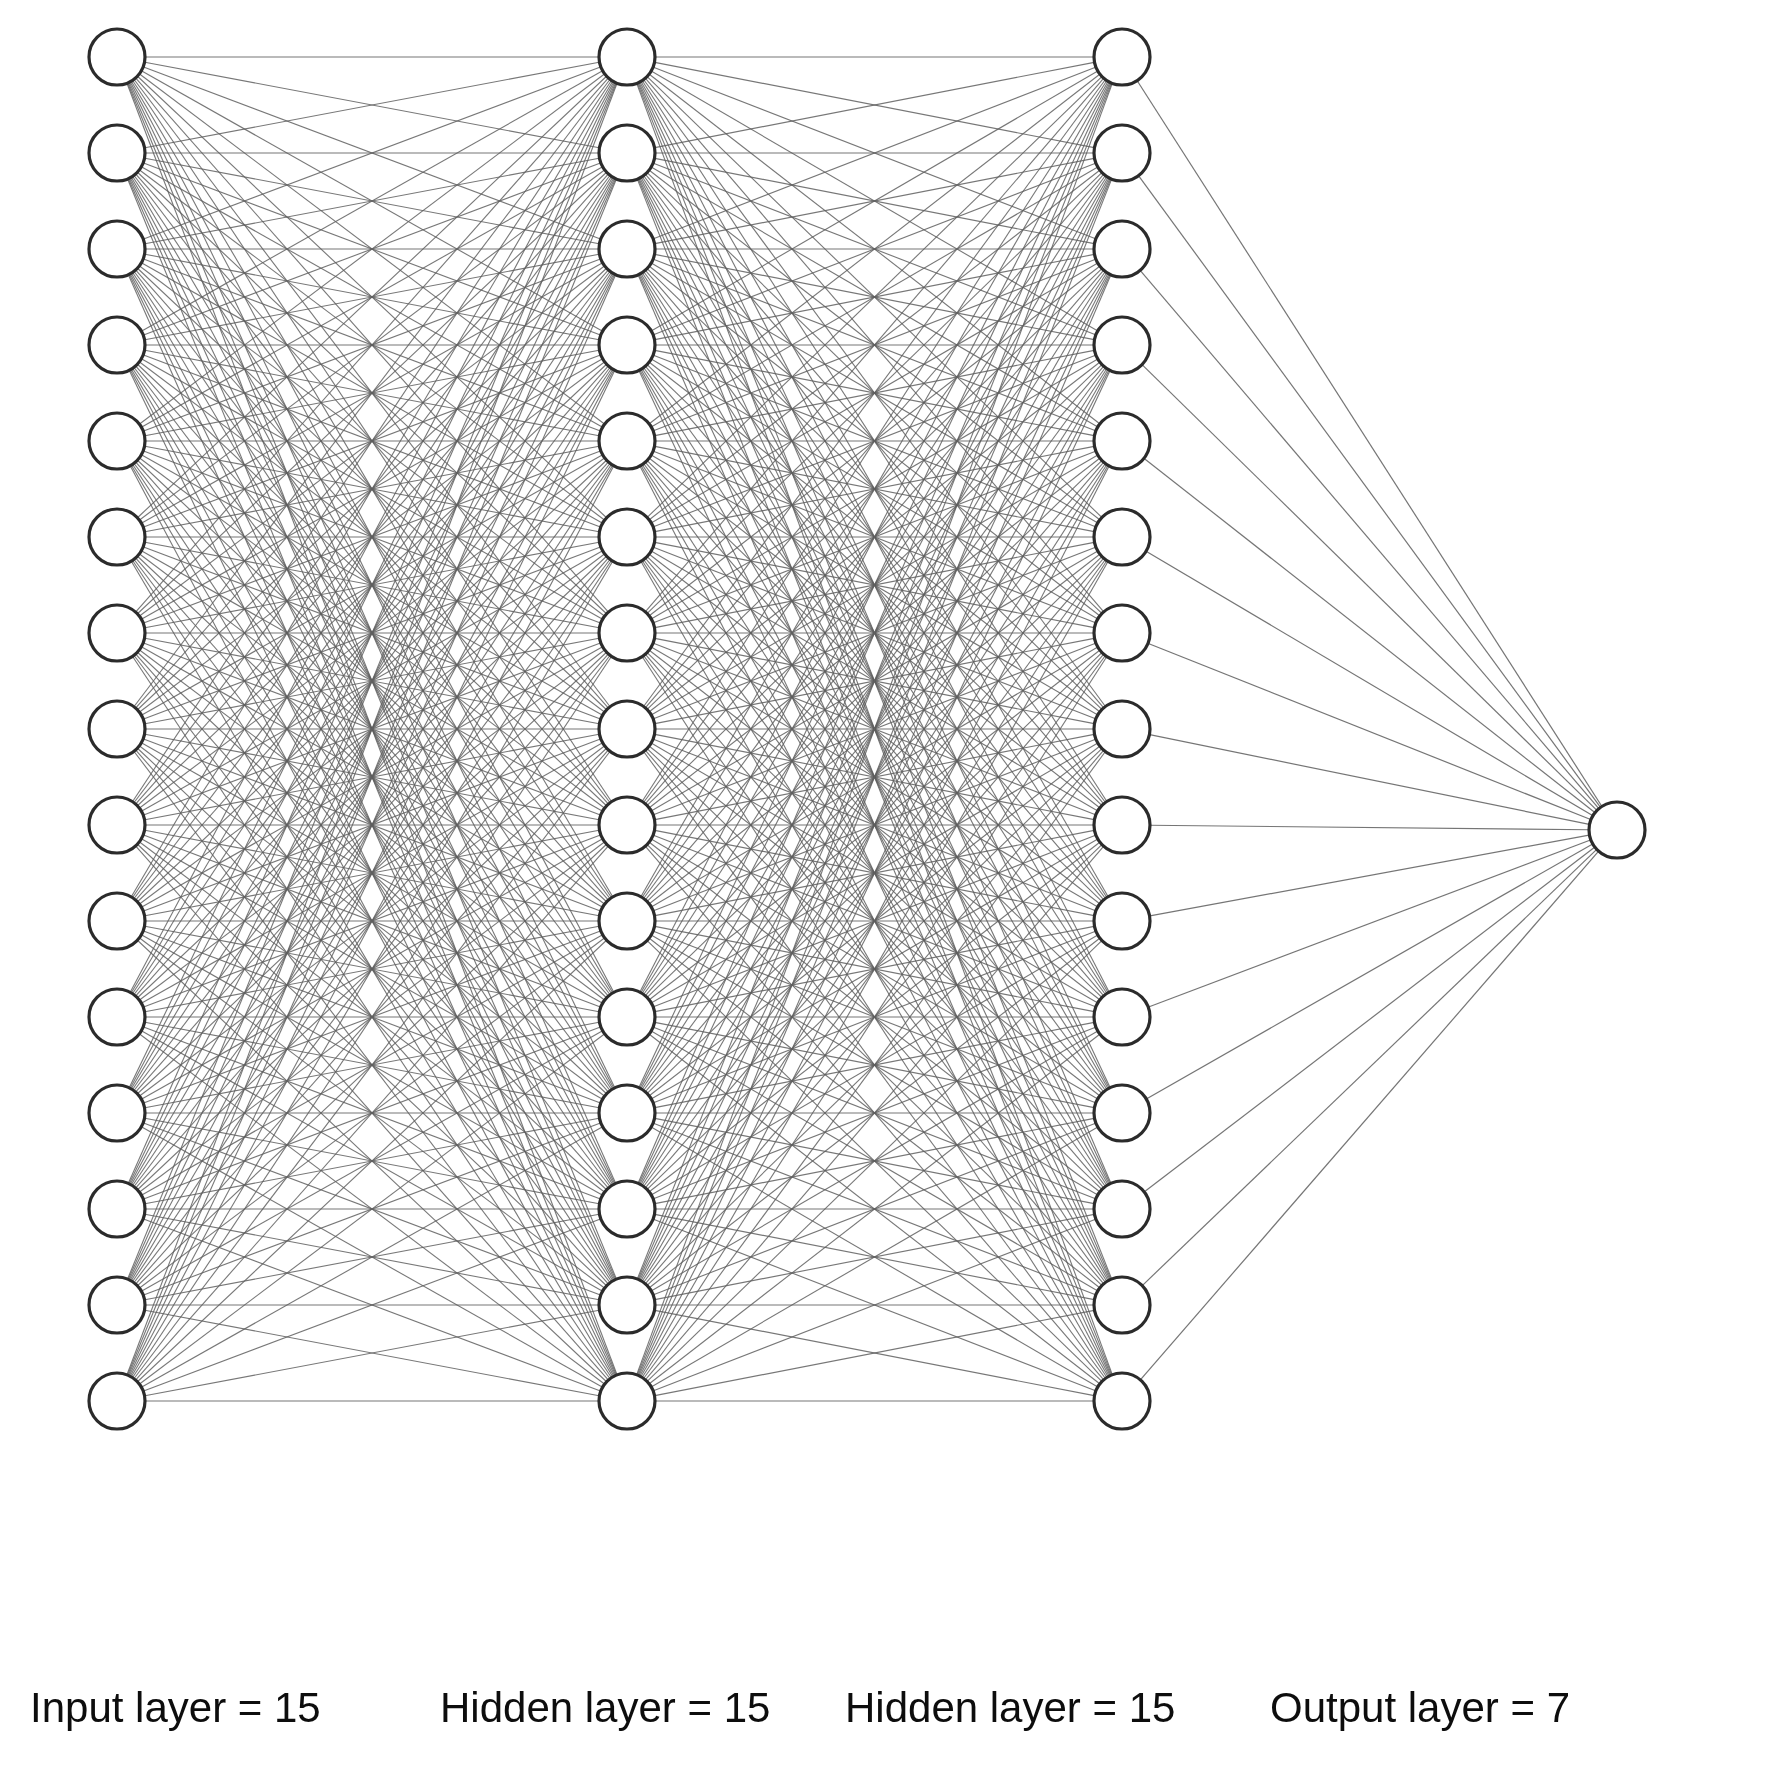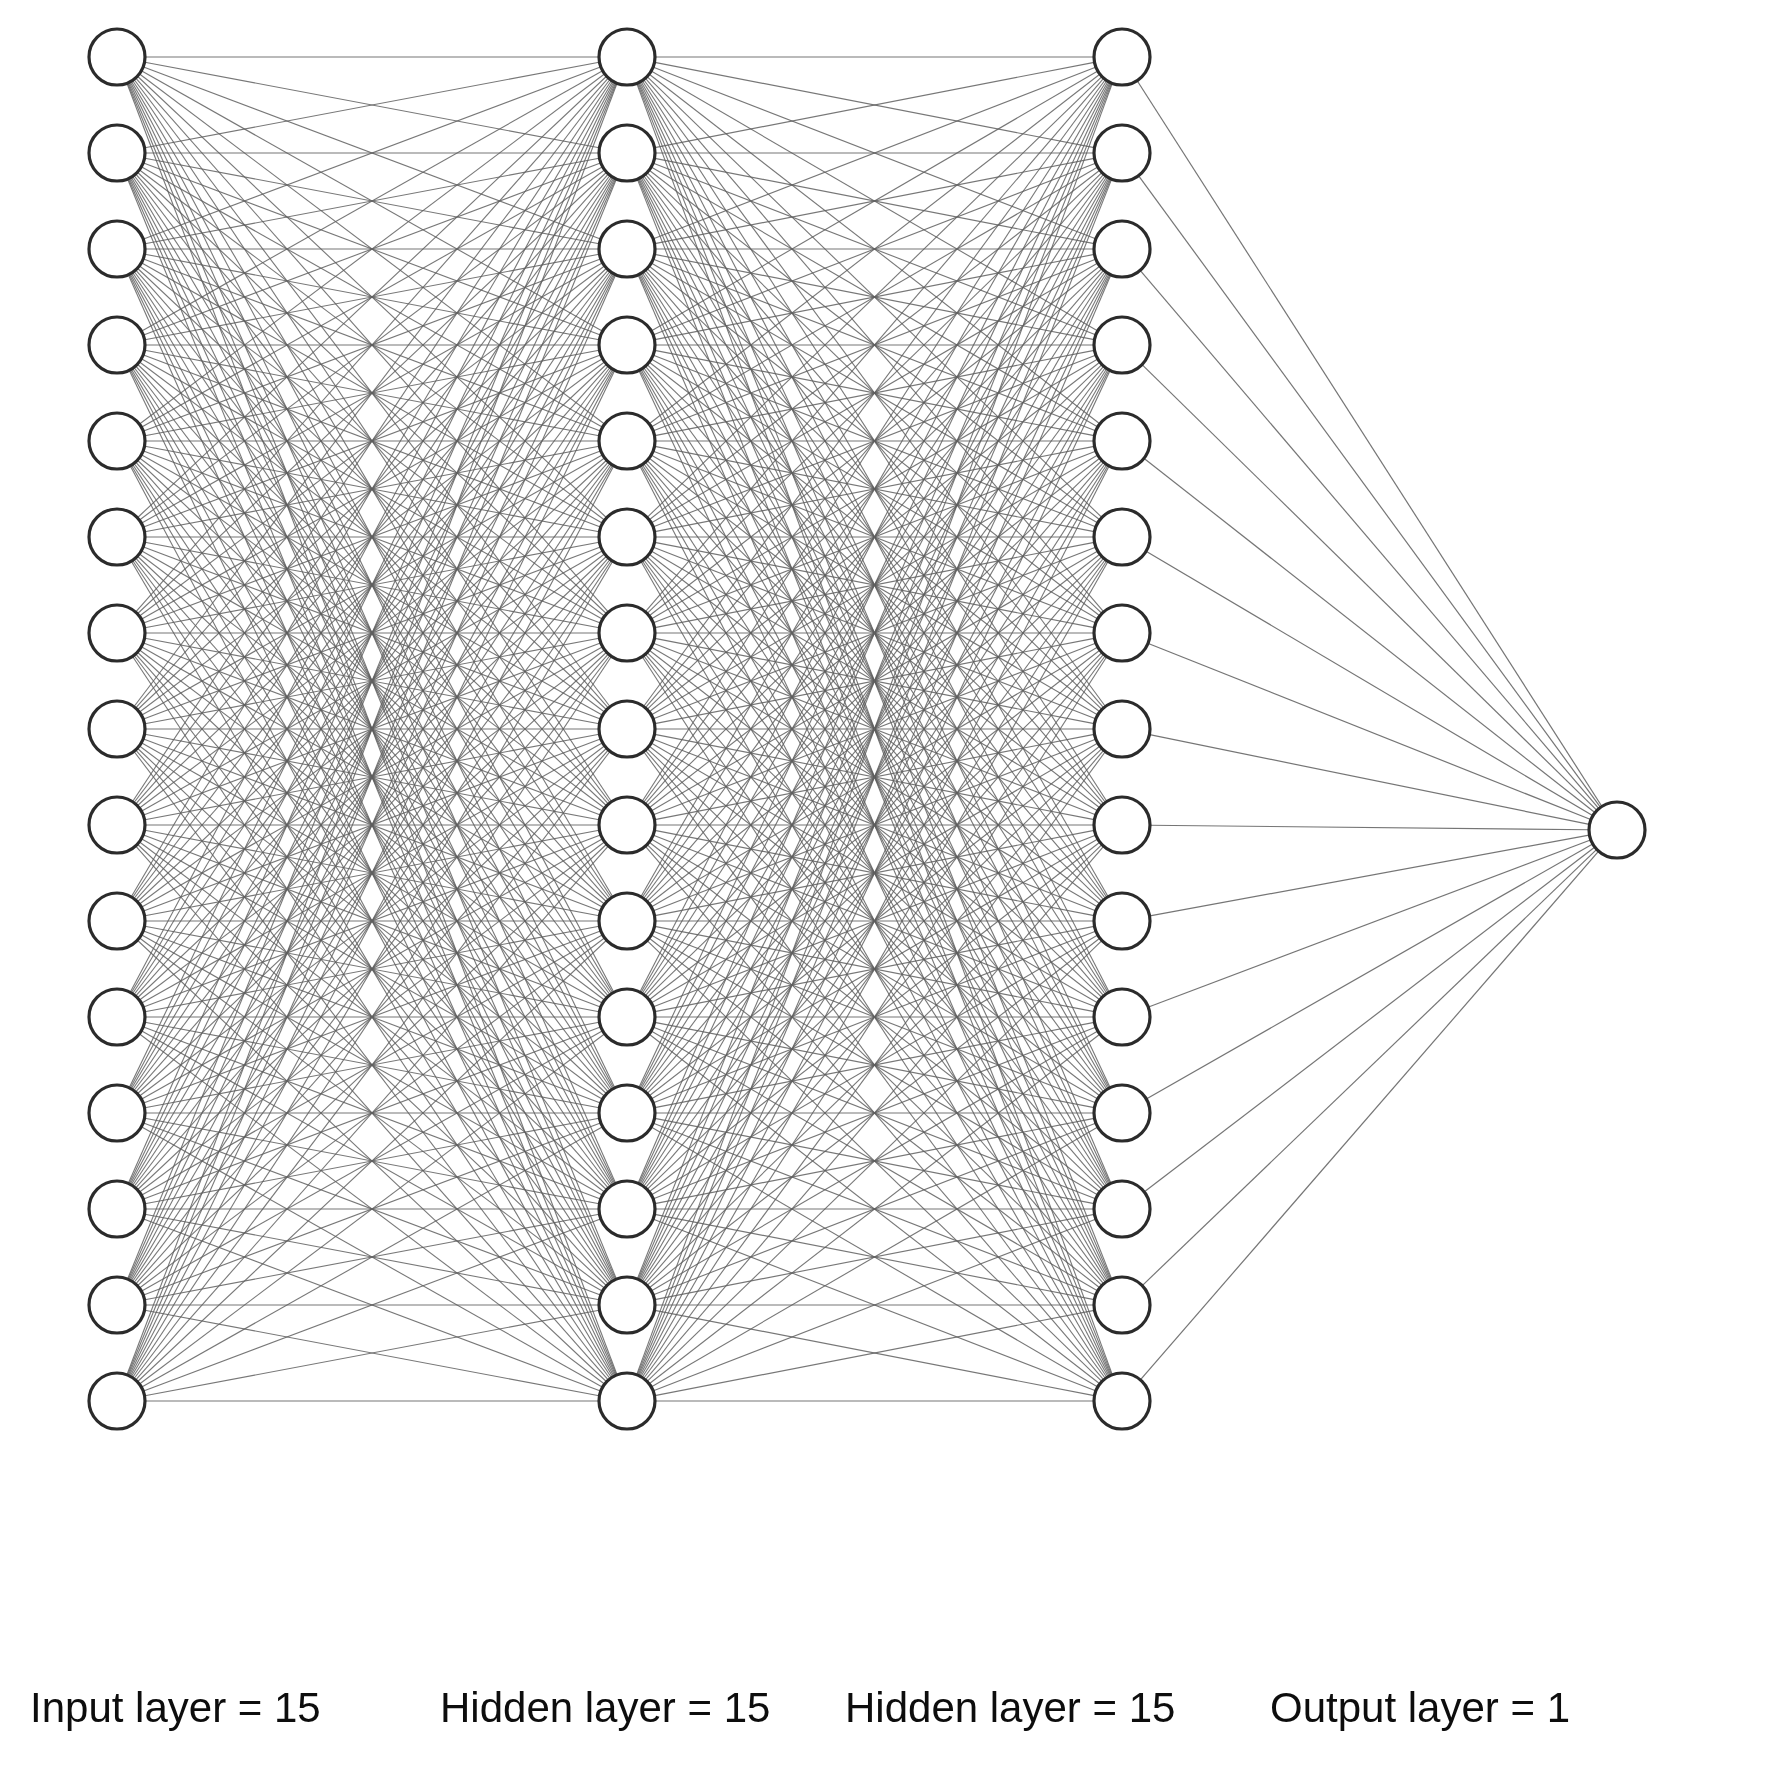--- a/index.html
+++ b/index.html
@@ -590,16 +590,16 @@
         <circle cx="1122" cy="1305" r="28" class="node"></circle>
         <circle cx="1122" cy="1401" r="28" class="node"></circle>
         <circle cx="1617" cy="830" r="28" class="node"></circle>
       </g>
   </svg>
 
   <div class="layer-captions">
     <div class="layer-caption cap-0">Input layer = 15</div>
     <div class="layer-caption cap-1">Hidden layer = 15</div>
     <div class="layer-caption cap-2">Hidden layer = 15</div>
-    <div class="layer-caption cap-3">Output layer = 1</div>
+    <div class="layer-caption cap-3">Output layer = 7</div>
   </div>
 
 </div>
 
 </body></html>

